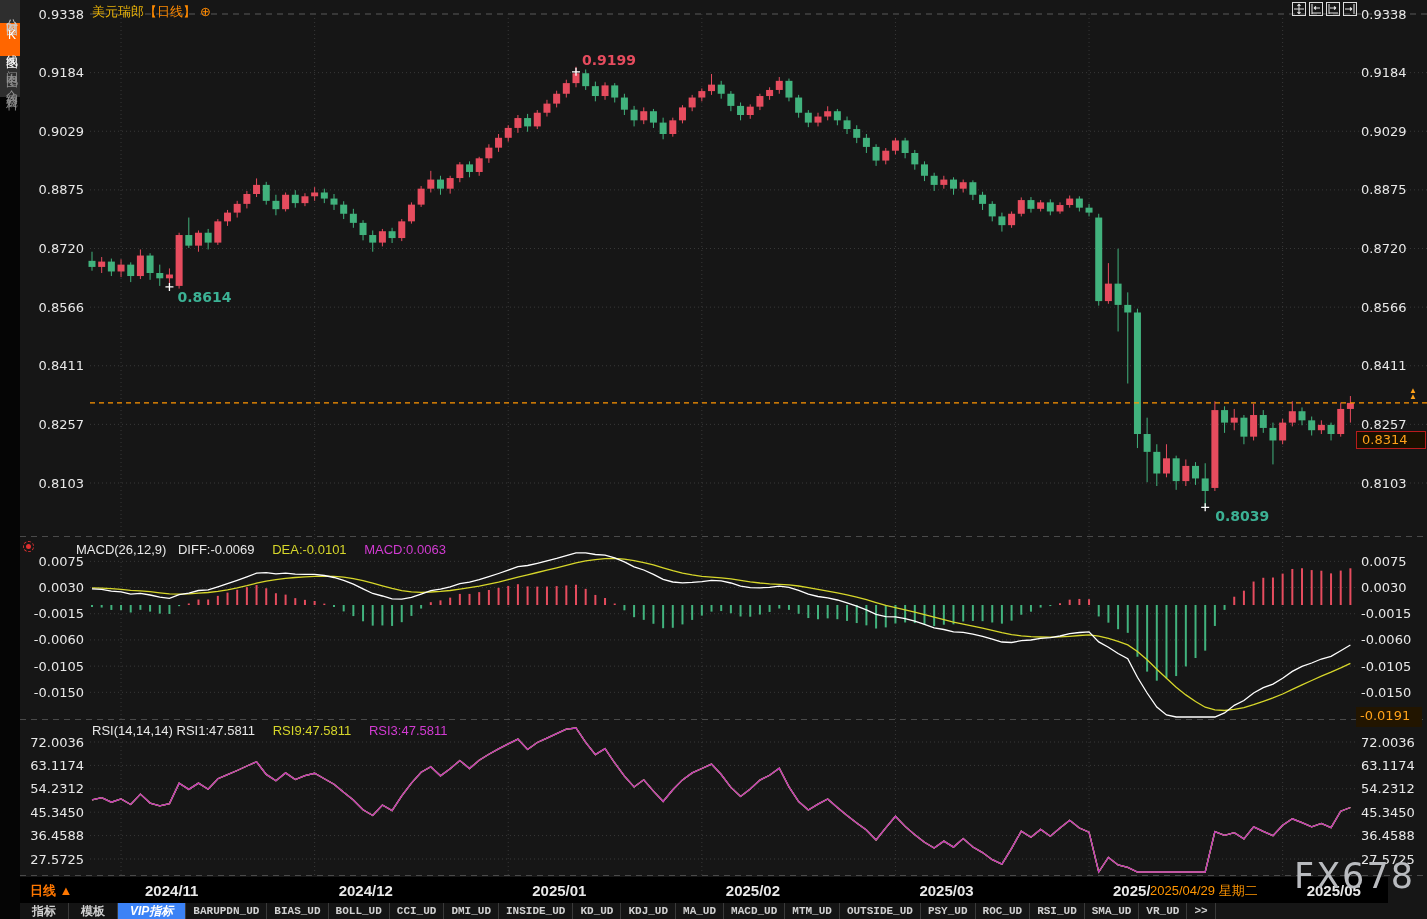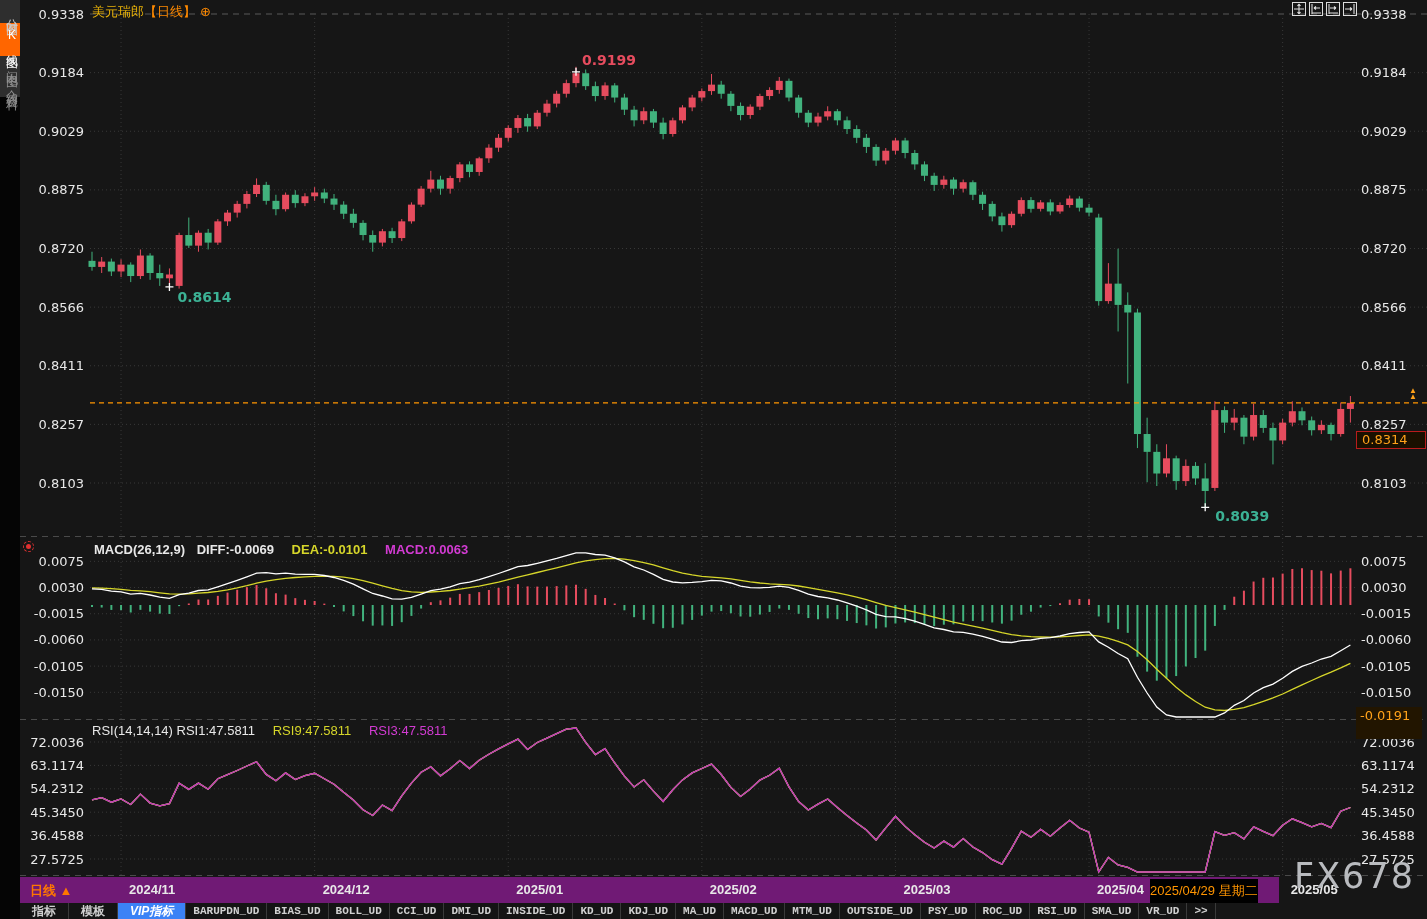--- a/index.html
+++ b/index.html
@@ -37,28 +37,28 @@
                  border-radius:50%; z-index:10; }
   .target-icon::after { content:""; position:absolute; left:2px; top:2px; width:5px; height:5px;
                  border-radius:50%; background:#e03030; }
 
   
   .price-tag { position:absolute; left:1356px; top:394px; width:70px; height:18px; z-index:12;
                border:1px solid #b91c1c; background:#1a1000; color:#ffa21a; font-size:13px;
                line-height:16px; padding-left:5px; font-family:"DejaVu Sans",sans-serif;margin-top:37px; }
   .price-arrows { position:absolute; left:1409px; top:388px; z-index:12; color:#ffa21a; font-size:8px;
                   line-height:6px; text-align:center; }
-  .macd-min-tag { position:absolute; left:1356px; top:707px; width:66px; height:32px; z-index:12;
+  .macd-min-tag { position:absolute; left:1356px; top:707px; width:66px; height:20px; z-index:12;
                   background:#221500; color:#ffa21a; font-size:13px; line-height:18px; padding-left:4px;
                   font-family:"DejaVu Sans",sans-serif; }
 
   
-  .time-axis { position:absolute; left:20px; top:877px; width:1259px; height:26px; background:#701a75; z-index:5; }
+  .time-axis { position:absolute; left:20px; top:877px; width:1368px; height:26px; background:#000000; z-index:5; }
   .period-label { position:absolute; left:10px; top:5px; color:#ff7700; font-size:13px; font-weight:bold; cursor:pointer; }
-  .month-label { position:absolute; top:5px; color:#e8e8e8; font-size:13px; font-weight:bold; }
+  .month-label { position:absolute; top:5px; color:#e8e8e8; font-size:15px; font-weight:bold;margin-left:16px; }
   .date-box { position:absolute; left:1130px; top:2px; background:#000000; color:#ff9500; font-size:13px;
               padding:3px 0; z-index:6; }
   .watermark { position:absolute; left:1294px; top:856px; z-index:20; color:#b9bbbf; font-size:35px;
                letter-spacing:2px; font-family:"DejaVu Sans",sans-serif; }
 
   
   .toolbar { position:absolute; left:20px; top:903px; width:1163px; height:16px; background:#0c0c0c;
              display:flex; align-items:stretch; z-index:25; }
   .tb-btn { font-family:"Liberation Mono",monospace; font-size:11px; font-weight:bold; color:#d0d0d0;
             background:#141414; border-right:1px solid #3a3a3a; padding:1px 7px; line-height:14px;
@@ -578,21 +578,21 @@
       <rect x="0.5" y="0.5" width="13" height="13" fill="none" stroke="#dddddd"></rect>
       <path d="M3 2v10M3 11h9M4 6h6M10 6L8 4.5M10 6L8 7.5" stroke="#dddddd" fill="none" stroke-width="1.1"></path>
     </svg>
     <svg class="ticon" viewBox="0 0 14 14">
       <rect x="0.5" y="0.5" width="13" height="13" fill="none" stroke="#dddddd"></rect>
       <path d="M11 2v10M2 7h7M9 7L7 5.5M9 7L7 8.5" stroke="#dddddd" fill="none" stroke-width="1.1"></path>
     </svg>
   </div>
 
   <span class="target-icon"></span>
-  <div class="ind-labels" style="left:94px; top:542px;font-weight:bold;">
+  <div class="ind-labels" style="left:76px; top:542px;">
     <span class="w">MACD(26,12,9)</span>
     <span class="w" style="margin-left:8px;">DIFF:-0.0069</span>
     <span class="y">DEA:-0.0101</span>
     <span class="m">MACD:0.0063</span>
   </div>
 
   <div class="ind-labels" style="left:92px; top:723px;">
     <span class="w">RSI(14,14,14)</span>
     <span class="w" style="margin-left:0;">RSI1:47.5811</span>
     <span class="y">RSI9:47.5811</span>

